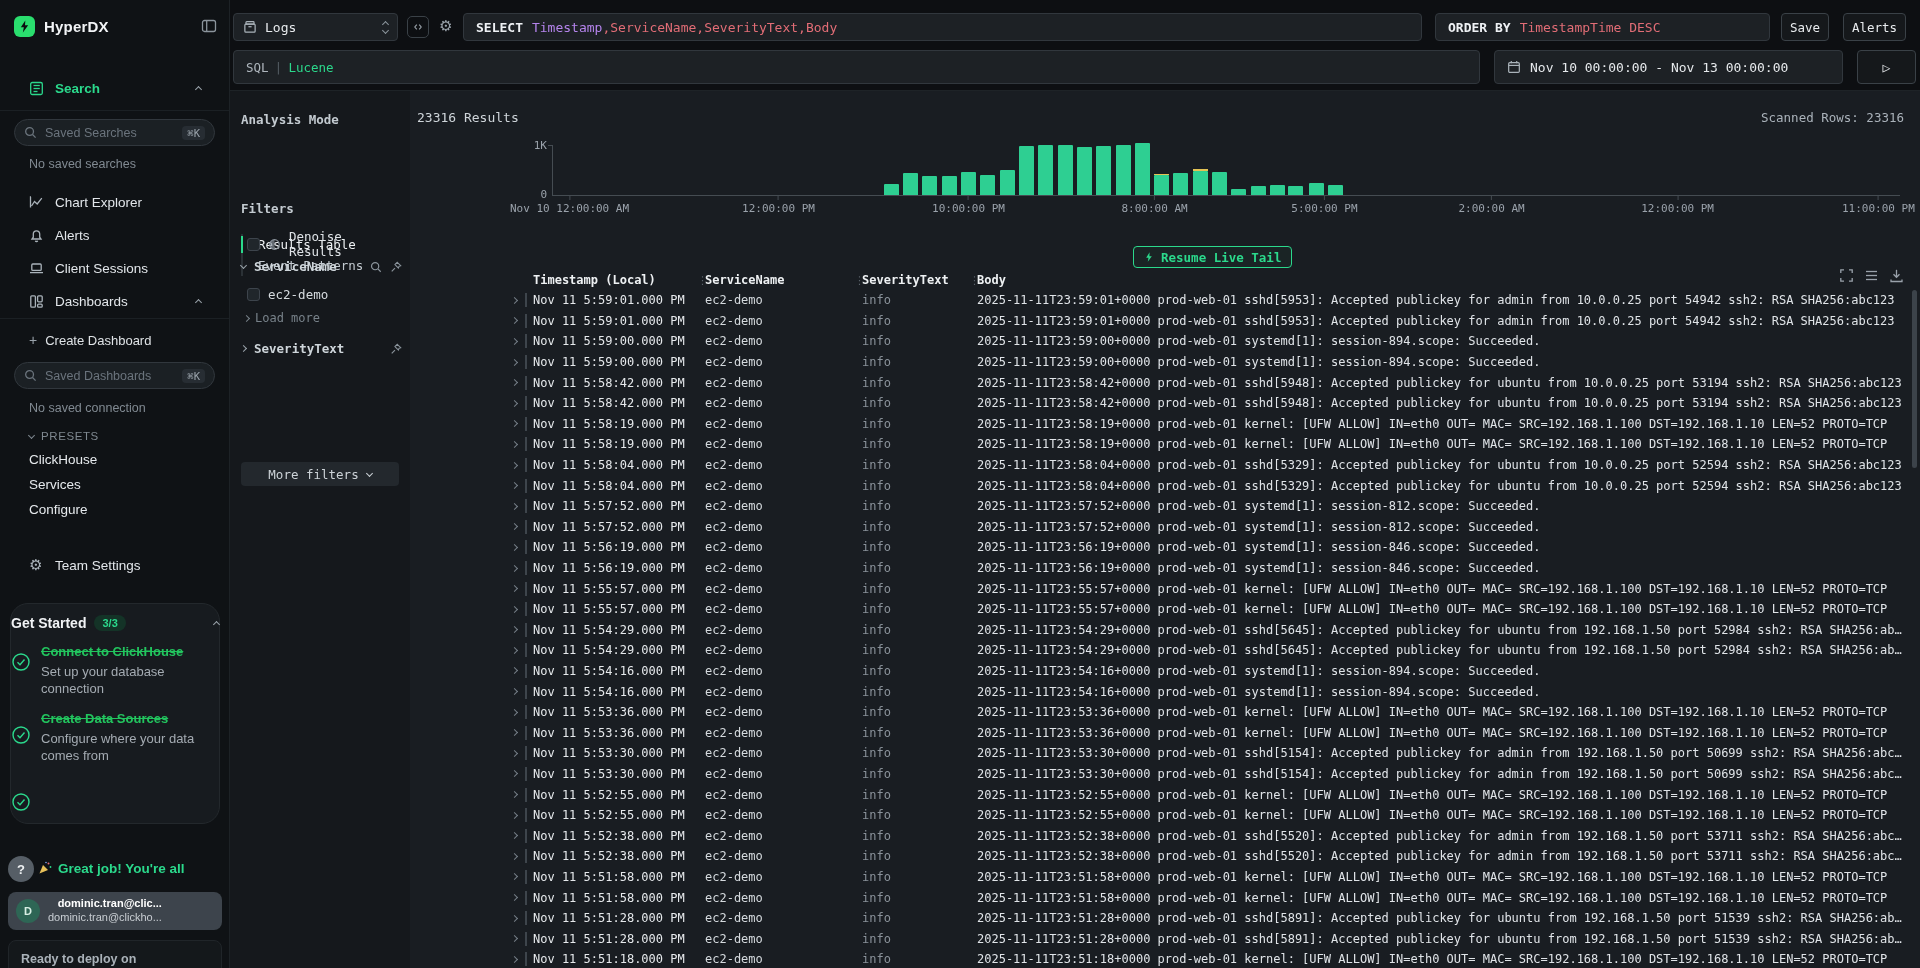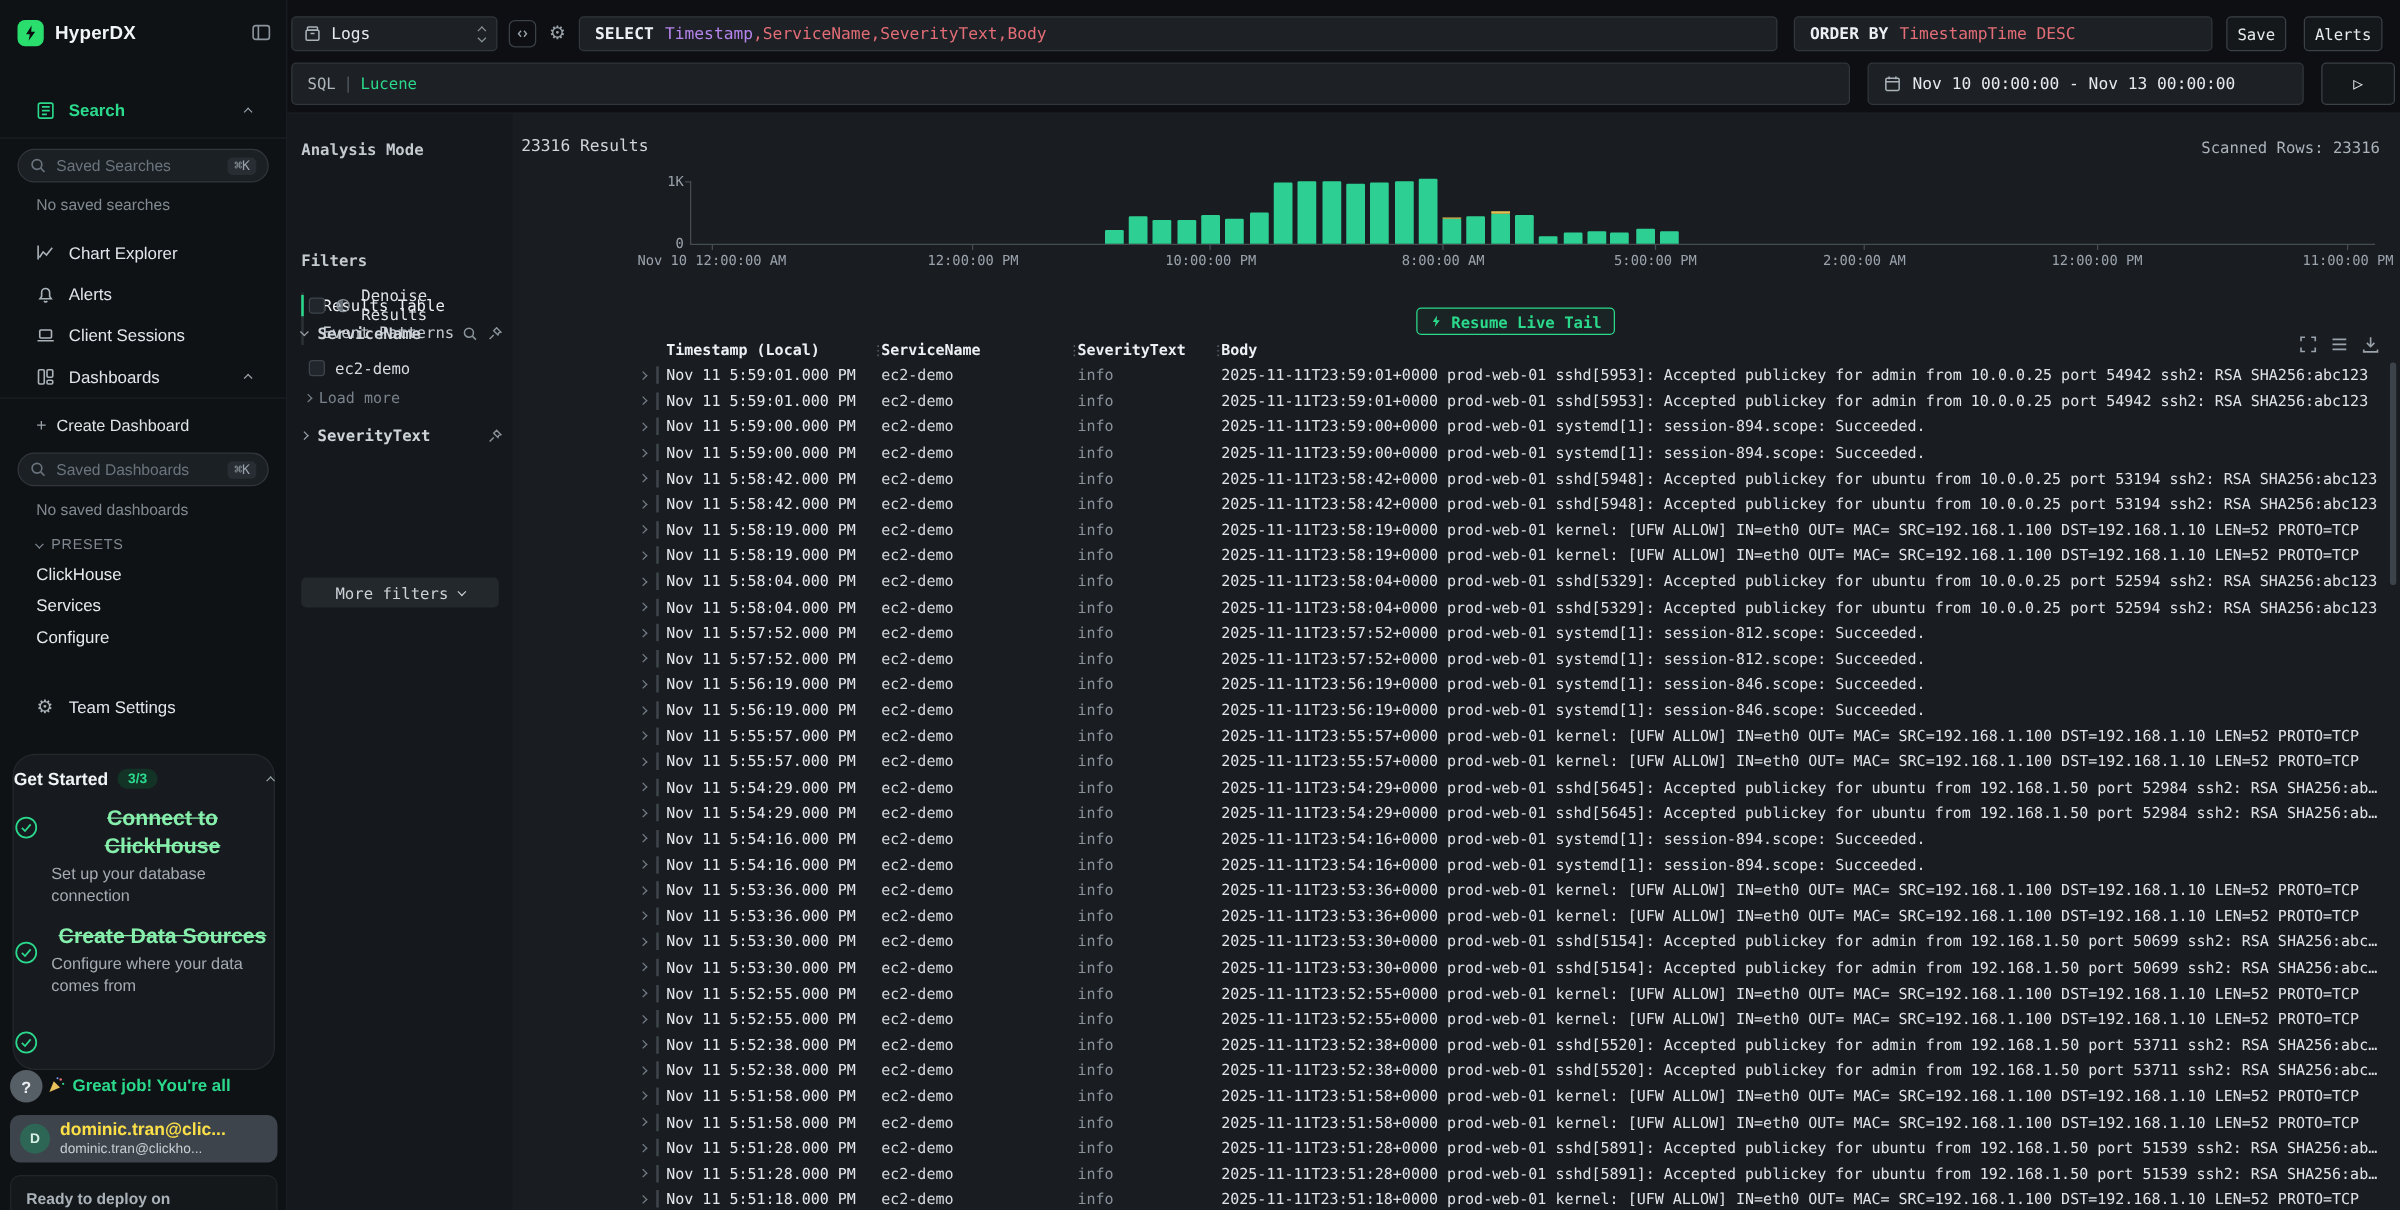--- a/index.html
+++ b/index.html
@@ -41,27 +41,27 @@
   .team-row{position:absolute;left:0;right:0;top:550px;height:30px;cursor:pointer;}
 
   .gs-card{position:absolute;left:10px;top:603px;width:210px;background:#171b1f;border:1px solid #23282c;border-radius:18px;padding:11px 0;}
   .gs-head{display:flex;align-items:center;gap:8px;}
   .gs-title{font-weight:bold;font-size:14px;color:#f1f3f5;}
   .gs-badge{background:#143327;color:#2bd98c;font-size:11px;font-weight:bold;border-radius:10px;padding:2px 8px;}
   .gs-head .chev{margin-left:auto;color:#9aa3ab;}
   .gs-step{display:flex;gap:10px;margin-top:13px;}
   .gs-check{color:#2bd98c;flex:0 0 20px;padding-top:14px;}
   .gs-step:first-of-type .gs-check{padding-top:8px;}
-  .gs-t{font-weight:bold;font-size:17px;color:#86efac;text-decoration:line-through;line-height:1.3;text-align:center;}
+  .gs-t{font-weight:bold;font-size:13px;color:#22c55e;text-decoration:line-through;line-height:1.3;}
   .gs-d{font-size:13px;color:#a4abb2;line-height:1.35;margin-top:2px;}
   .help-fab{position:absolute;left:8px;top:856px;width:26px;height:26px;border-radius:50%;background:#565e66;color:#eef1f3;display:flex;align-items:center;justify-content:center;font-weight:bold;font-size:13px;z-index:6;cursor:pointer;}
   .congrats{position:absolute;left:38px;top:861px;width:180px;display:flex;gap:6px;align-items:flex-start;color:#2bd98c;font-weight:bold;font-size:13.5px;z-index:4;line-height:1.2;}
   .user-chip{position:absolute;left:8px;top:892px;width:214px;height:38px;background:#3d444c;border-radius:8px;display:flex;align-items:center;gap:8px;padding:0 8px;z-index:5;cursor:pointer;}
   .avatar{width:24px;height:24px;border-radius:50%;background:#2e6655;color:#d8efe4;font-size:11px;font-weight:bold;display:flex;align-items:center;justify-content:center;}
-  .uc-name{font-size:14px;font-weight:bold;color:#fde047;line-height:1.25;text-align:right;}
+  .uc-name{font-size:11px;font-weight:bold;color:#ffffff;line-height:1.25;text-align:right;}
   .uc-mail{font-size:11px;color:#c9ced3;line-height:1.25;}
   .foot-card{position:absolute;left:8px;top:940px;width:214px;height:44px;background:#14181b;border:1px solid #202529;border-radius:8px;padding:11px 12px;color:#aab2b9;font-size:12.5px;font-weight:bold;}
 
   
   .main{position:absolute;left:230px;top:0;width:1690px;height:968px;background:#191d22;}
   .tophdr{position:absolute;left:0;top:0;right:0;height:91px;background:#0d0f12;border-bottom:1px solid #1e2327;}
   .box{position:absolute;background:#1d2125;border:1px solid #31373d;border-radius:4px;display:flex;align-items:center;font-size:13px;color:#e6e9ec;}
   .src-select{left:3px;top:13px;width:165px;height:28px;gap:8px;padding:0 9px;cursor:pointer;}
   .src-select .icn{color:#aab3ba;}
   .src-select .lbl{flex:1;}
@@ -228,21 +228,21 @@
     <div class="pill" style="top:362px;">
       <span>
         <svg width="13" height="13" viewBox="0 0 14 14" fill="none" stroke="currentColor" stroke-width="1.4">
             <circle cx="6" cy="6" r="4.2"></circle>
             <line x1="9.2" y1="9.2" x2="12.5" y2="12.5"></line>
           </svg>
       </span>
       <span class="ph">Saved Dashboards</span>
       <span class="kbd">⌘K</span>
     </div>
-    <div class="muted" style="top:401px;">No saved dashboards</div>
+    <div class="muted" style="top:401px;">No saved connection</div>
 
     <div class="presets-row">
       <span class="chev down s"></span>
       <span>PRESETS</span>
     </div>
     <div>
 
         <div class="preset-item" style="top: 452px;">ClickHouse</div>
 
         <div class="preset-item" style="top: 477px;">Services</div>

